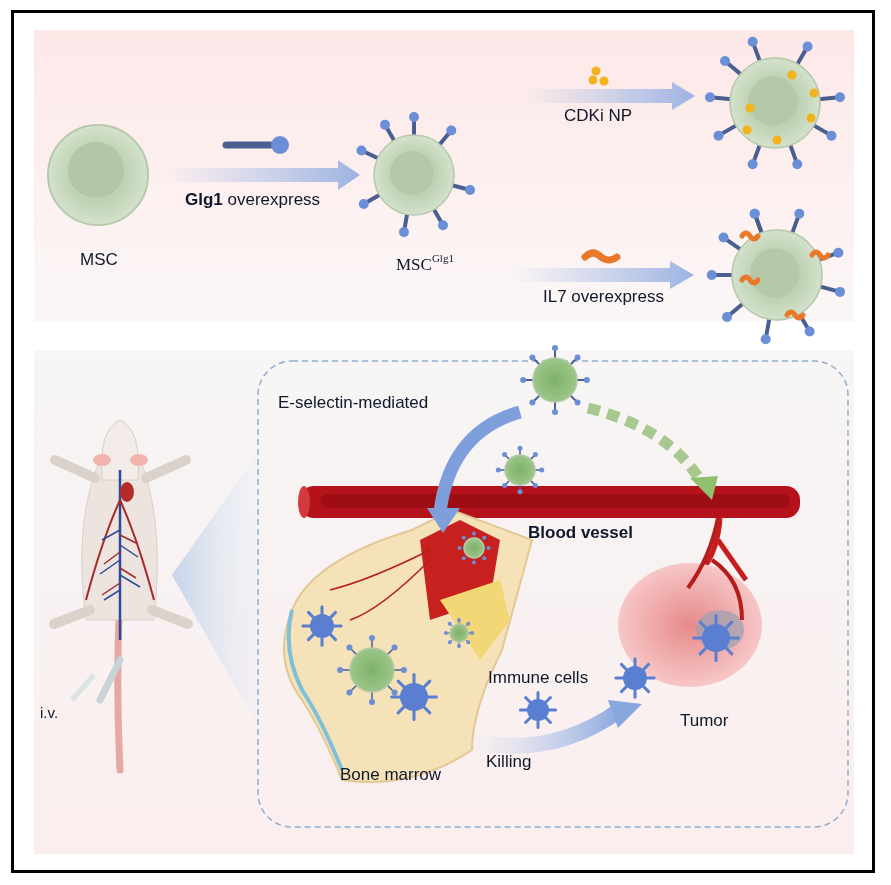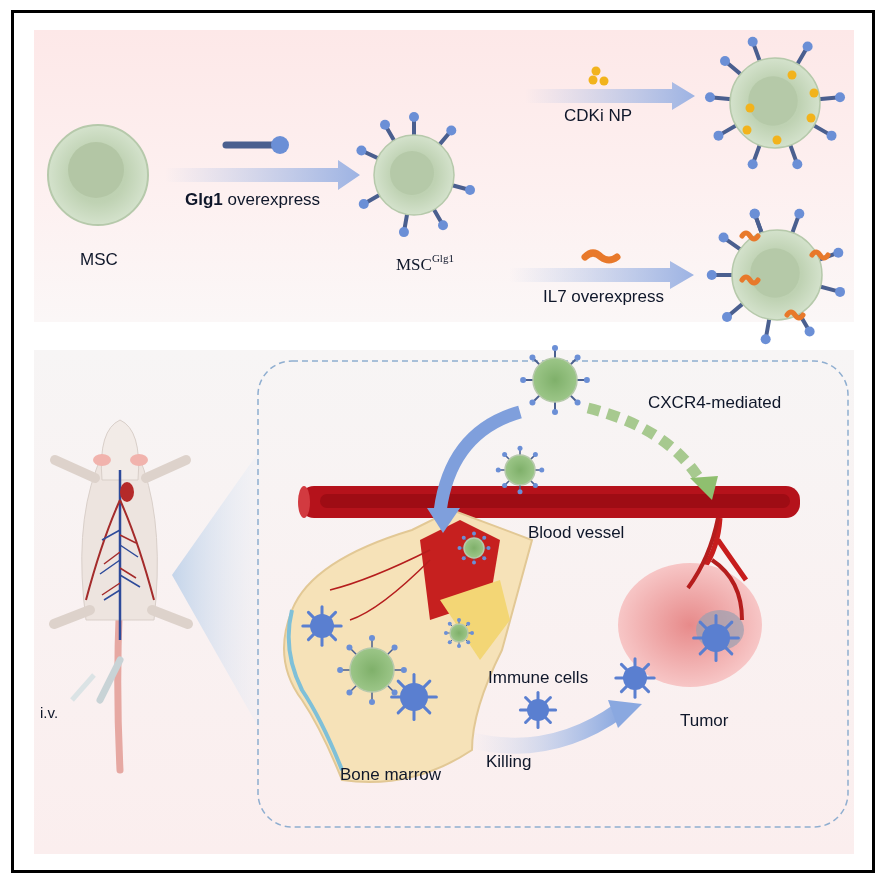--- a/index.html
+++ b/index.html
@@ -343,22 +343,22 @@
     </g>
 </svg>
 
 <div class="lbl" style="left:80px;top:250px;">MSC</div>
 <div class="lbl" style="left:185px;top:190px;"><b>Glg1</b><span> overexpress</span></div>
 <div class="lbl" style="left:396px;top:252px;font-family:Liberation Serif, serif;"><span>MSC</span><sup>Glg1</sup></div>
 <div class="lbl" style="left:564px;top:106px;">CDKi NP</div>
 <div class="lbl" style="left:543px;top:287px;">IL7 overexpress</div>
 
 <div class="lbl" style="left:278px;top:391px;line-height:23px;">
+    <div>E-selectin-mediated</div>
   </div>
 <div class="lbl" style="left:648px;top:391px;line-height:23px;">
-    <div>CXCR4-mediated</div>
   </div>
-<div class="lbl" style="left:528px;top:523px;">Blood vessel</div>
+<div class="lbl" style="left:528px;top:523px;font-weight:bold;">Blood vessel</div>
 <div class="lbl" style="left:488px;top:668px;">Immune cells</div>
 <div class="lbl" style="left:680px;top:711px;">Tumor</div>
 <div class="lbl" style="left:486px;top:752px;">Killing</div>
 <div class="lbl" style="left:340px;top:765px;">Bone marrow</div>
 <div class="lbl" style="left:40px;top:704px;font-size:15px;">i.v.</div>
 
 </body></html>

